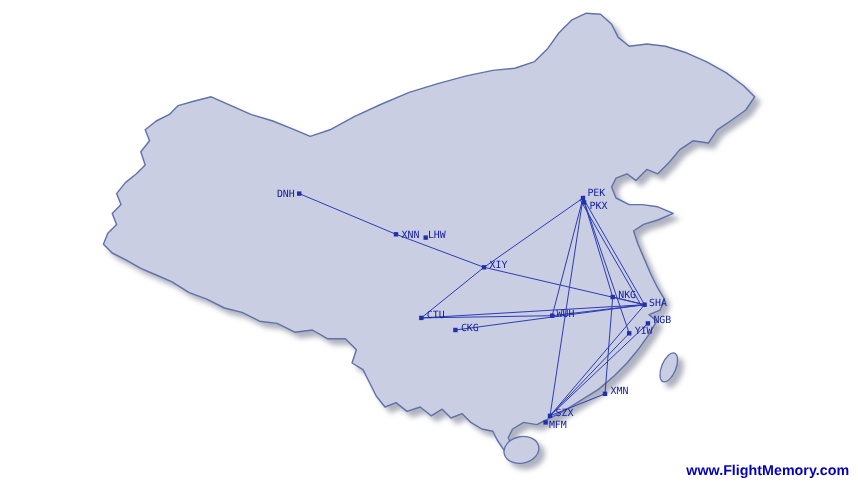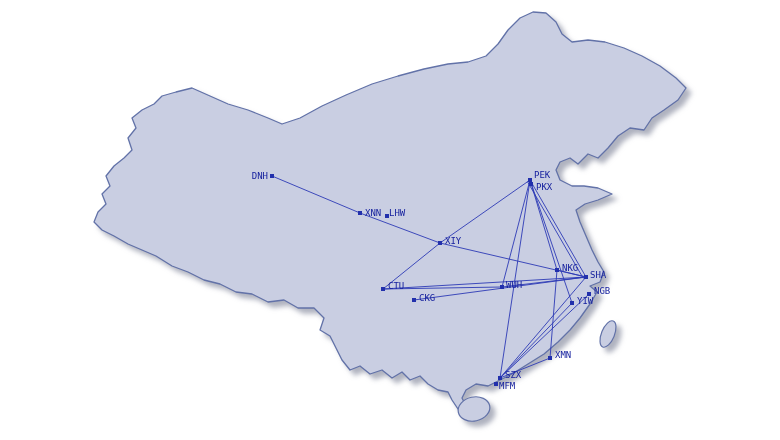--- a/index.html
+++ b/index.html
@@ -86,13 +86,14 @@
         <text x="577" y="304" text-anchor="start" fill="#16219e" class="airport-label">YIW</text>
         <rect x="548" y="356" width="4" height="4" fill="#2230ac"></rect>
         <text x="555" y="358" text-anchor="start" fill="#16219e" class="airport-label">XMN</text>
         <rect x="498" y="376" width="4" height="4" fill="#2230ac"></rect>
         <text x="505" y="378" text-anchor="start" fill="#16219e" class="airport-label">SZX</text>
         <rect x="494" y="382" width="4" height="4" fill="#2230ac"></rect>
         <text x="499" y="389" text-anchor="start" fill="#16219e" class="airport-label">MFM</text>
       </g>
   </svg>
 
+  <a id="footer-link" style="color: rgb(0, 0, 187);">www.FlightMemory.com</a>
 </div>
 
 </body></html>

